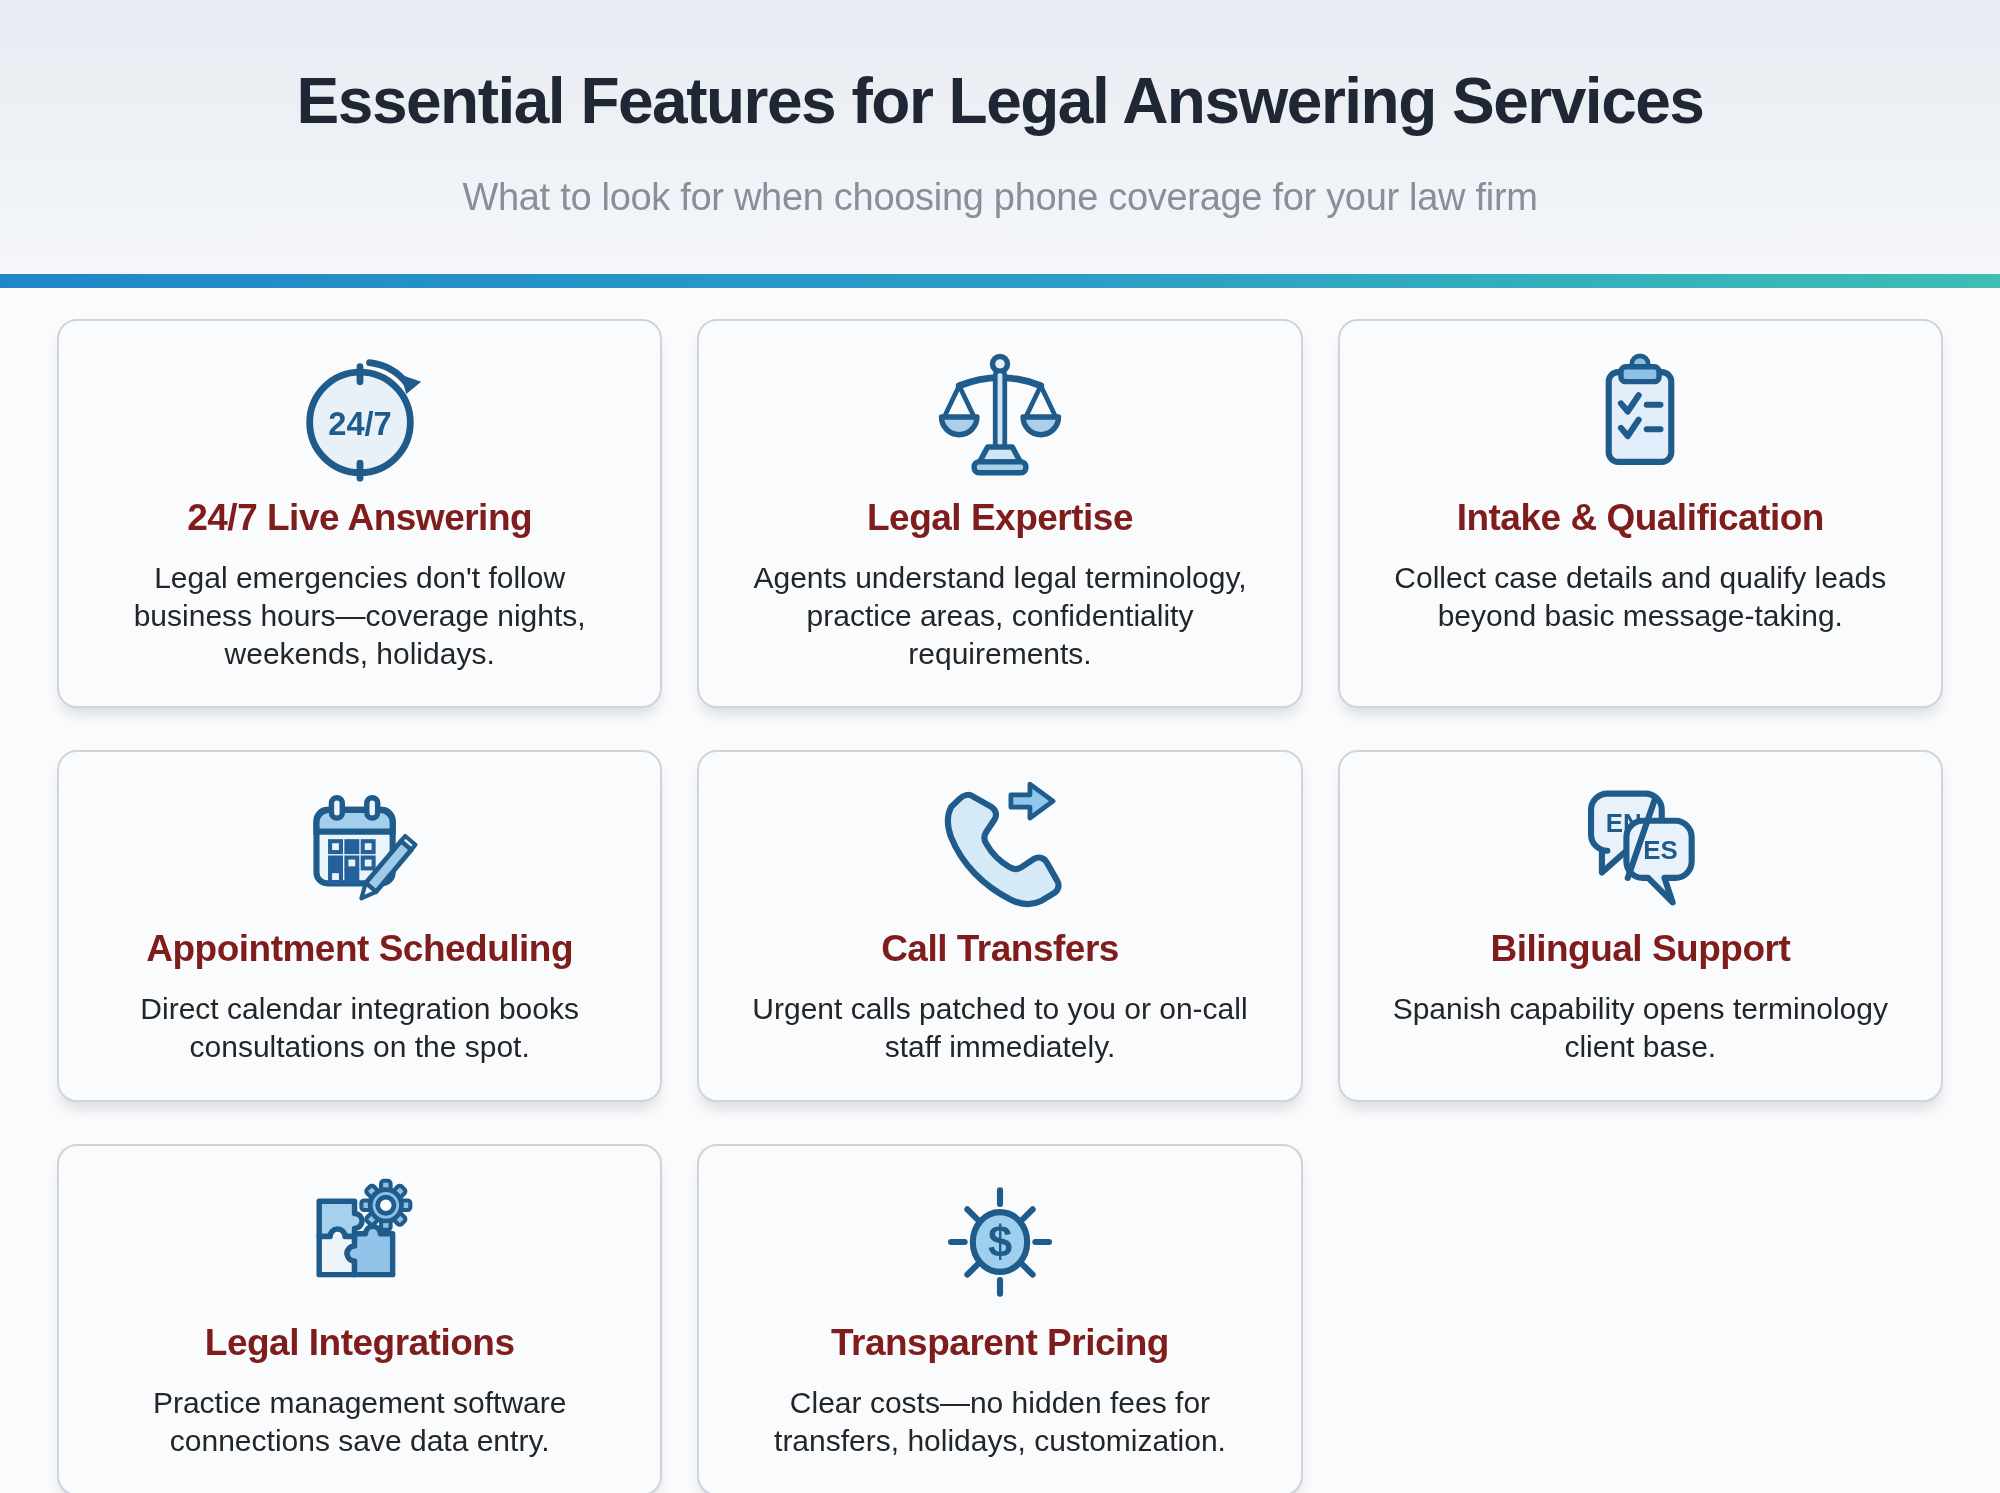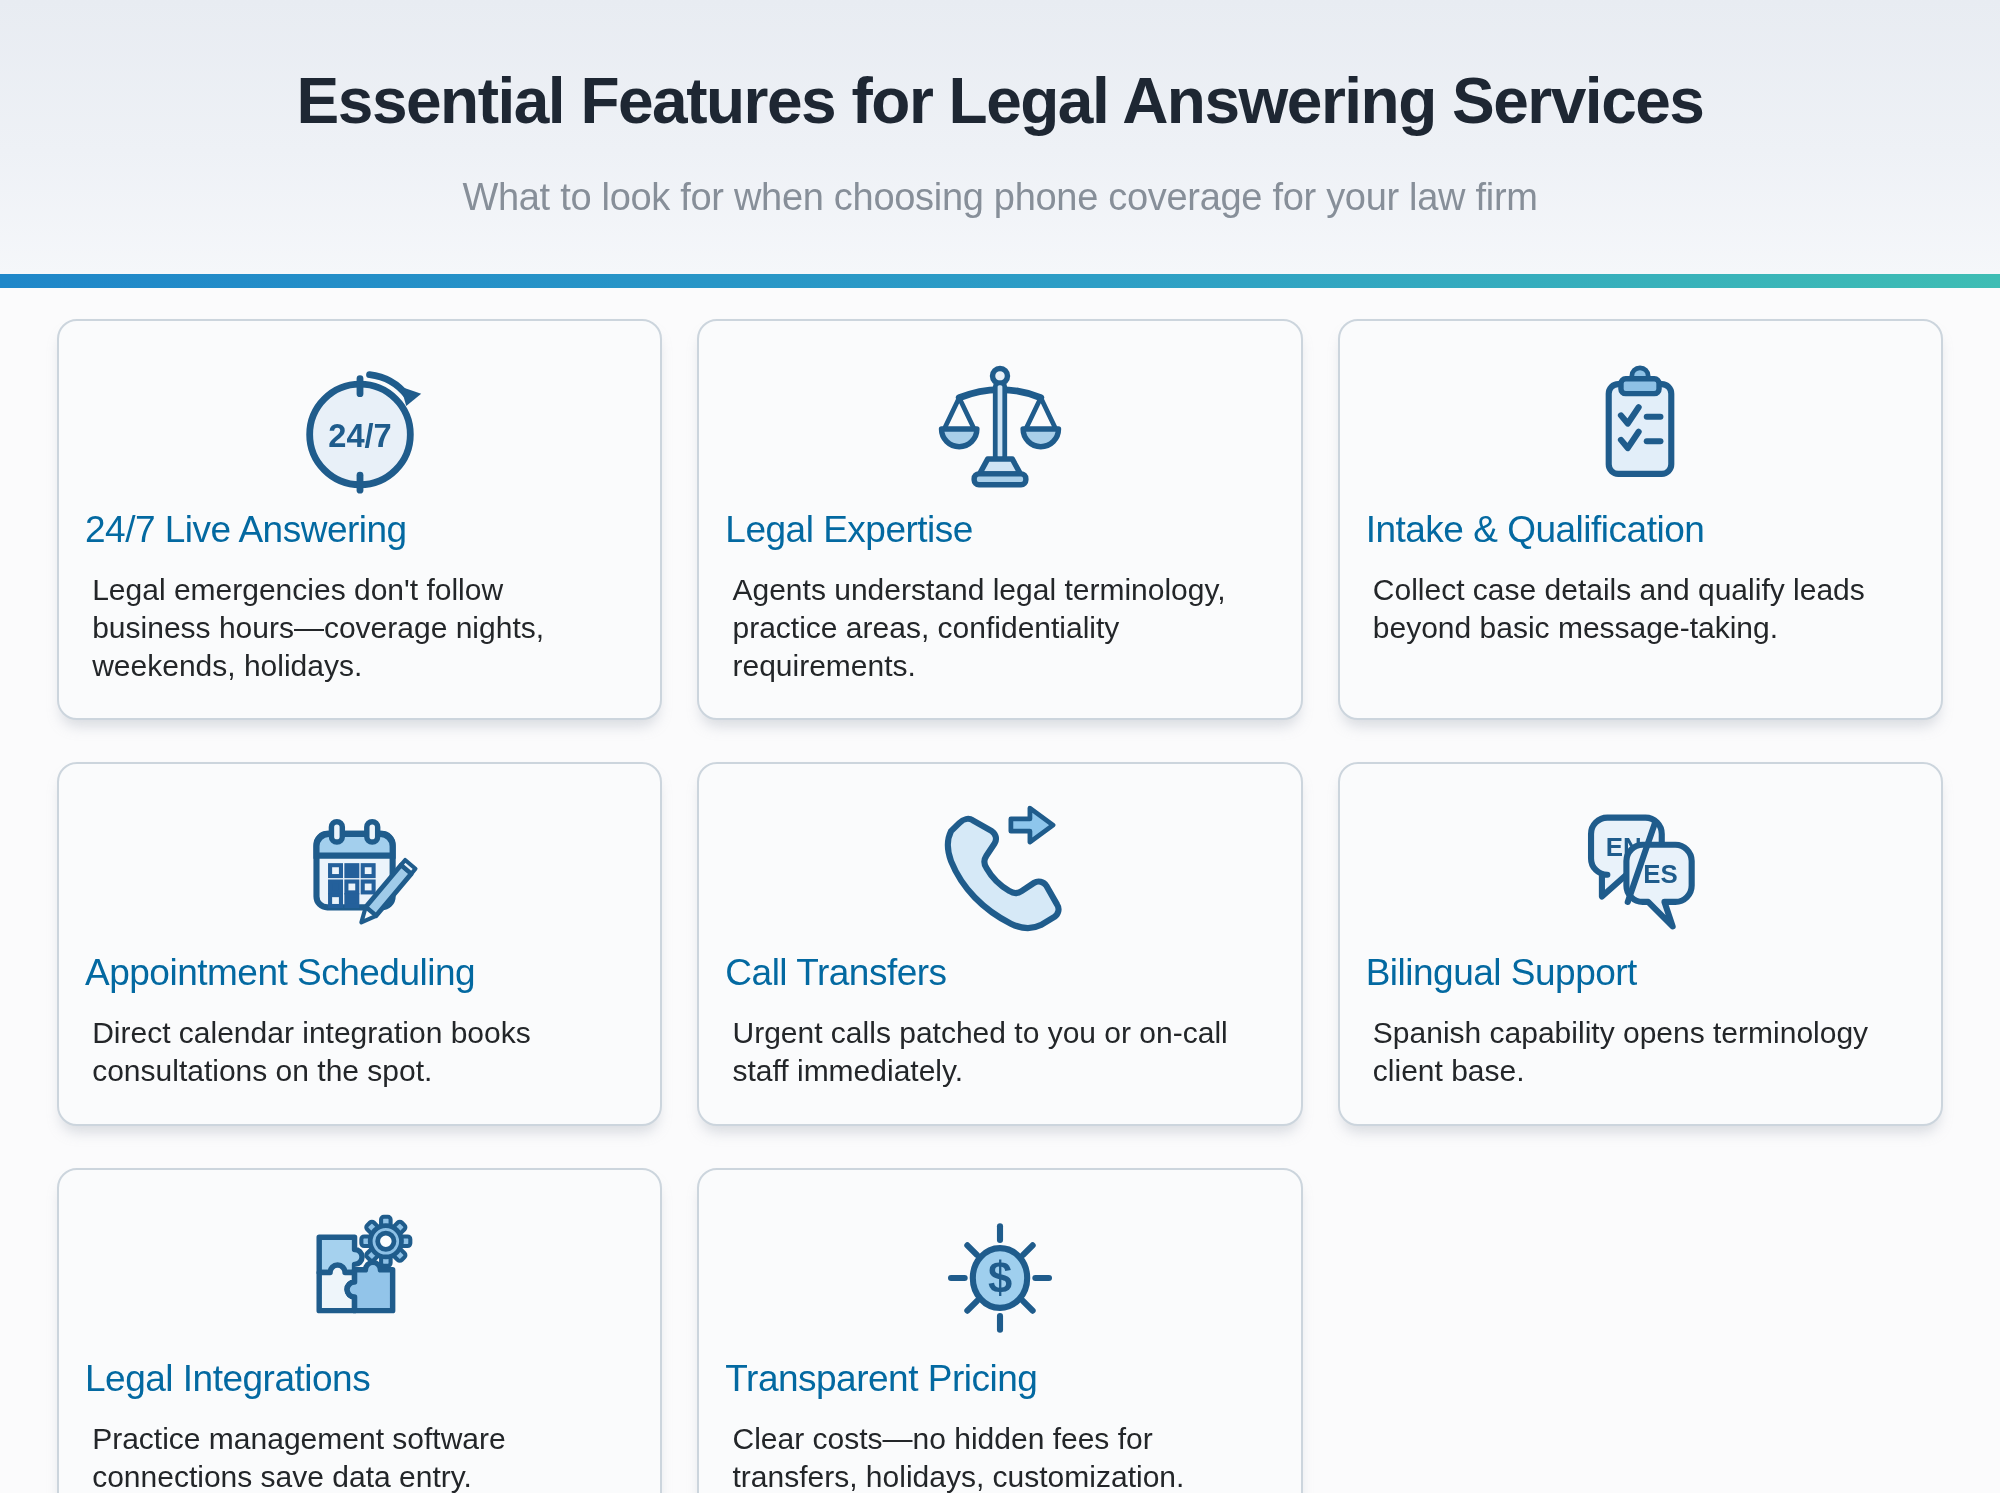--- a/index.html
+++ b/index.html
@@ -24,29 +24,29 @@
     background:linear-gradient(90deg,#1f87c9 0%,#2d9ec6 55%,#3ebdb4 100%);
   }
   main{
     padding:31px 57px 0;box-sizing:border-box;
     display:grid;grid-template-columns:repeat(3,1fr);
     column-gap:35px;row-gap:42px;
   }
   .card{
     background:#fafbfc;border:2px solid #ccd5dd;border-radius:20px;
     box-shadow:0 10px 14px -4px rgba(148,158,173,0.35);
-    text-align:left;box-sizing:border-box;
-    padding:34px 26px 34px;
+    text-align:center;box-sizing:border-box;
+    padding:22px 26px 34px;
   }
   .icon-wrap{
     height:140px;display:flex;align-items:center;justify-content:center;margin-top:4px;
   }
   .icon-wrap svg{height:136px;width:136px;}
   .card h2{
-    margin:10px 0 0;font-size:37px;font-weight:400;color:#0369a1;letter-spacing:-0.5px;
+    margin:10px 0 0;font-size:37px;font-weight:700;color:#7f1d1d;letter-spacing:-0.5px;
     white-space:nowrap;
   }
   .card p{
     margin:20px auto 0;font-size:30px;line-height:1.26;color:#232629;max-width:535px;
   }
 </style>
 </head>
 <body>
 
 <div id="page">

